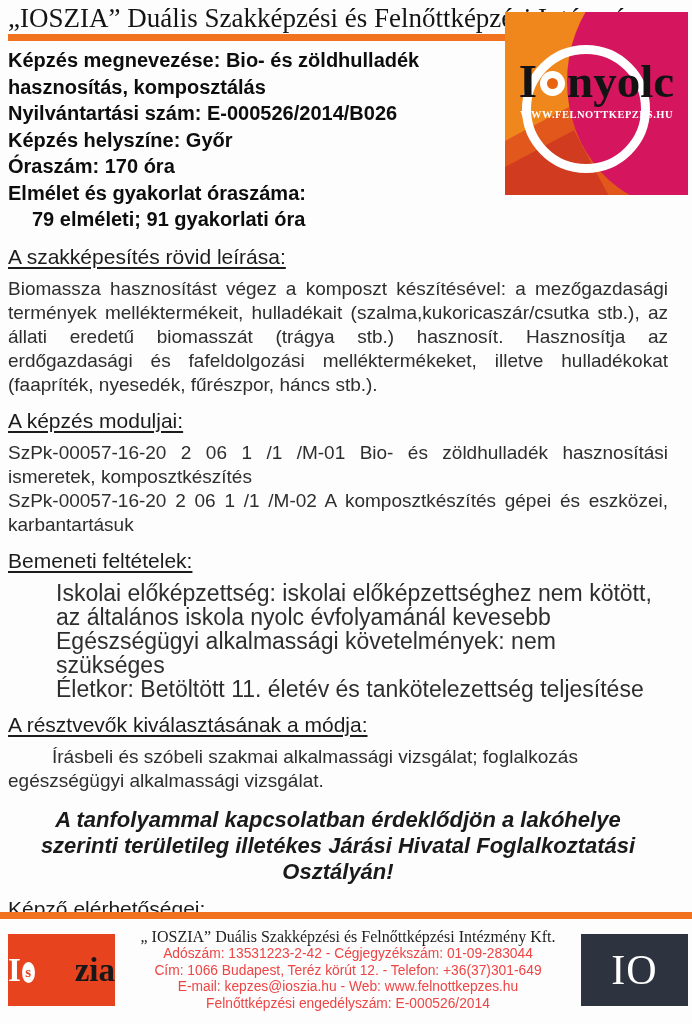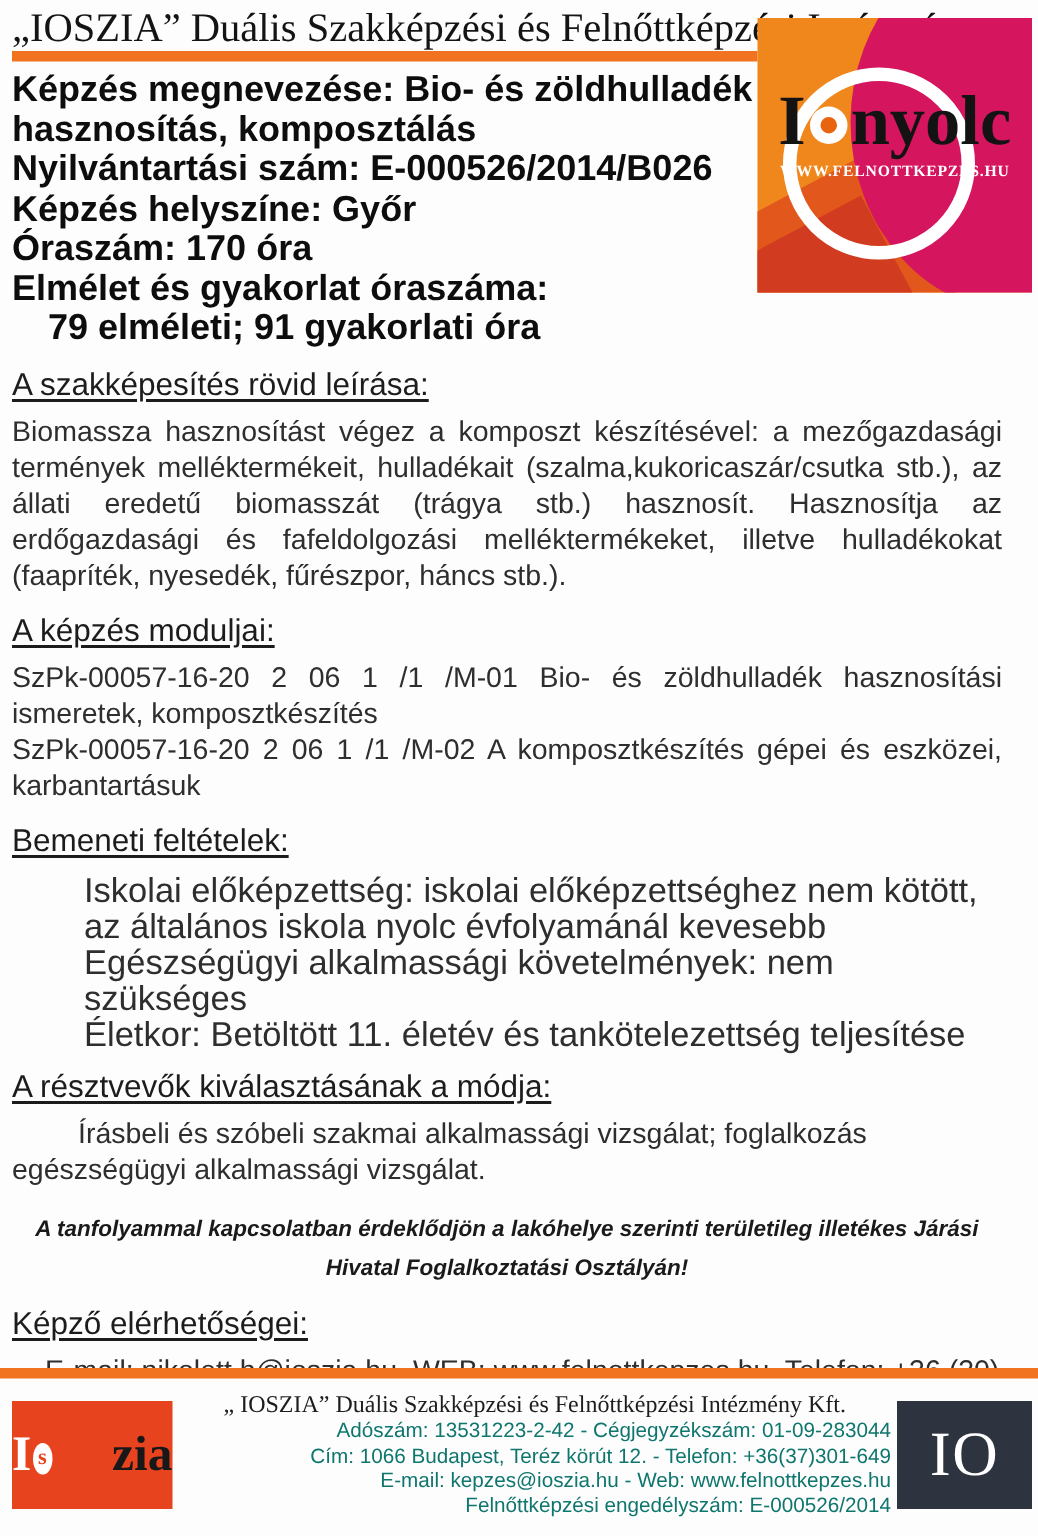--- a/index.html
+++ b/index.html
@@ -22,47 +22,47 @@
   .biglogo .band2{position:absolute;left:-70px;bottom:-60px;width:170px;height:90px;background:var(--logo-red);transform:rotate(-28deg);}
   .biglogo .crimson{position:absolute;left:62px;top:-58px;width:230px;height:255px;border-radius:50%;background:var(--logo-crimson);}
   .biglogo .ring{position:absolute;left:17px;top:33px;width:128px;height:128px;border:9px solid #fff;border-radius:50%;}
   .biglogo .logotext{position:absolute;top:44px;left:0;right:0;display:flex;justify-content:center;align-items:center;
     font-family:"Liberation Serif","DejaVu Serif",serif;font-weight:bold;font-size:47px;color:#131313;line-height:50px;}
   .biglogo .disc{width:25px;height:25px;border-radius:50%;background:#fff;display:inline-block;position:relative;margin:0 2px 0 3px;top:2px;}
   .biglogo .disc::after{content:"";position:absolute;inset:7px;border-radius:50%;background:#e8640f;}
   .biglogo .url{position:absolute;top:97px;left:0;right:0;text-align:center;color:#fff;
     font-family:"Liberation Serif","DejaVu Serif",serif;font-weight:bold;font-size:10.5px;letter-spacing:.5px;}
   
-  .course{margin:6px 8px 0 8px;width:500px;font-size:24px;font-weight:bold;color:#0d0d0d;line-height:26.5px;}
+  .course{margin:6px 8px 0 8px;width:500px;font-size:20px;font-weight:bold;color:#0d0d0d;line-height:26.5px;}
   .course .indent{padding-left:24px;}
   
   main{padding:0 24px 0 8px;}
   h2{font-size:21px;font-weight:normal;color:#1c1c1c;text-decoration:underline;text-underline-offset:3px;
      margin:12px 0 8px 0;line-height:24px;}
   .body-text{font-size:19px;line-height:24px;text-align:justify;margin:0;}
   .mod-item{font-size:19px;line-height:24px;text-align:justify;margin:0;}
   .entry-item{font-size:23px;line-height:24px;margin:0 0 0 48px;}
   .selection-text{font-size:19px;line-height:24px;margin:0;text-indent:44px;}
-  .notice{margin:14px 14px 0 14px;text-align:center;font-weight:bold;font-style:italic;font-size:15px;line-height:26px;color:#1a1a1a;}
+  .notice{margin:14px 14px 0 14px;text-align:center;font-weight:bold;font-style:italic;font-size:22px;line-height:26px;color:#1a1a1a;}
   .contact-line{margin:2px 0 0 22px;font-size:19px;line-height:24px;}
   .weblink{text-decoration:underline;color:#2e2e2e;cursor:pointer;}
   
   .footer{position:absolute;bottom:0;left:0;right:0;background:#fdfdfd;}
   .footer-rule{height:7px;background:var(--accent);}
   .footer-body{display:flex;align-items:center;padding:9px 4px 12px 8px;}
   .flogo{width:107px;height:72px;background:var(--flogo-red);display:flex;align-items:center;justify-content:center;flex:none;
     font-family:"Liberation Serif","DejaVu Serif",serif;font-weight:bold;font-size:33px;}
   .flogo .fi{color:#fff;}
   .flogo .fdisc{width:21px;height:21px;border-radius:50%;background:#fff;display:inline-flex;align-items:center;justify-content:center;
     font-size:15px;color:var(--flogo-red);margin:0 1px;position:relative;top:2px;}
   .flogo .fzia{color:#181818;margin-left:39px;}
   .fcenter{flex:1;text-align:center;padding:0 4px;}
   .fcompany{font-family:"Liberation Serif","DejaVu Serif",serif;font-size:16px;color:#1d1d1d;line-height:18px;}
-  .fline{font-size:13.8px;color:#0f766e;line-height:16.5px;text-align:right;}
-  .rlogo{width:90px;height:72px;background:var(--rlogo-dark);display:flex;align-items:center;justify-content:center;flex:none;
+  .fline{font-size:13.8px;color:#ef4444;line-height:16.5px;}
+  .rlogo{width:107px;height:72px;background:var(--rlogo-dark);display:flex;align-items:center;justify-content:center;flex:none;
     font-family:"Liberation Serif","DejaVu Serif",serif;font-size:42px;color:#fff;letter-spacing:1px;}
 </style>
 </head>
 <body>
 
 <div>
 
   <header class="topbar">
     <div class="topbar-title">„IOSZIA” Duális Szakképzési és Felnőttképzési Intézmény</div>
     <div class="top-rule"></div>

